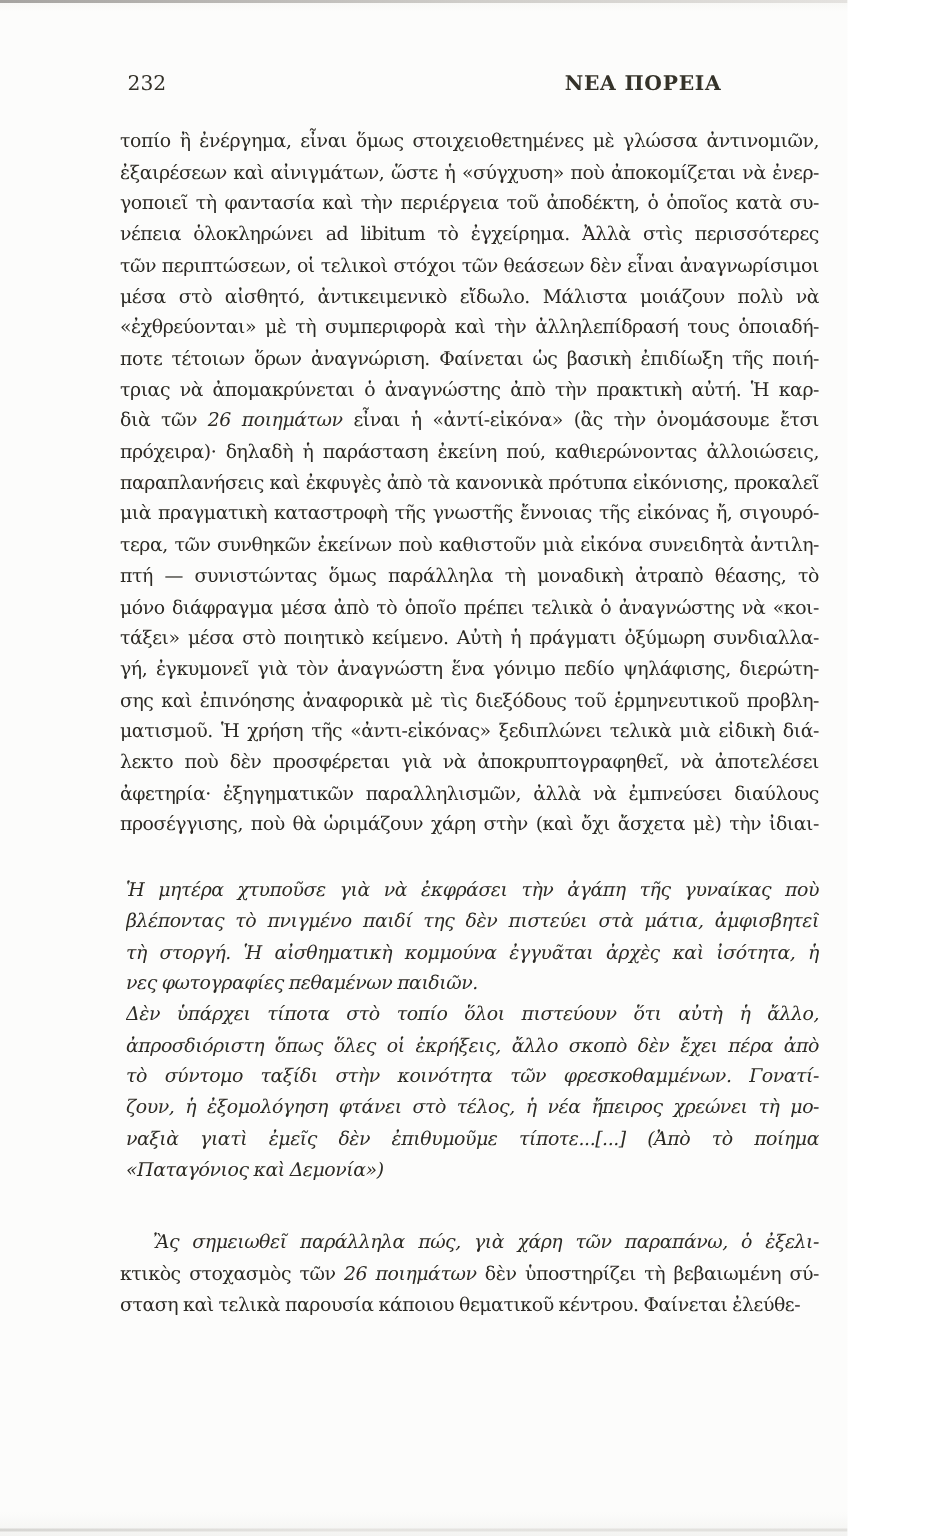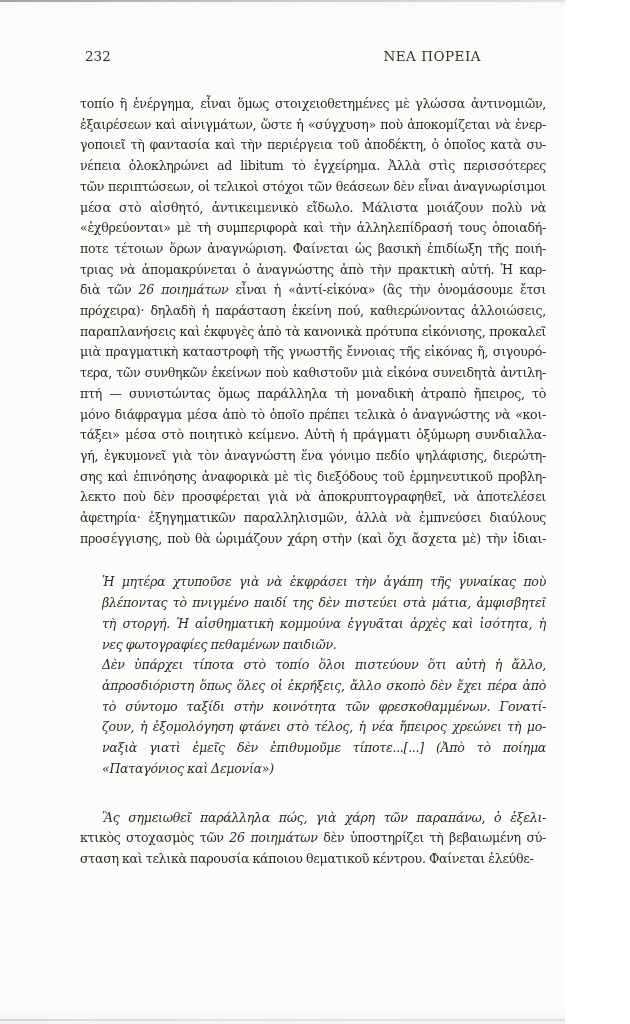--- a/index.html
+++ b/index.html
@@ -22,32 +22,32 @@
   .edge-bottom {
     position: absolute; bottom: 3px; left: 0; right: 0; height: 2px;
     background: linear-gradient(to right, #c9c8c4, #dedcd8 40%, #d8d7d3);
     opacity: .7;
   }
   .header {
     position: absolute; top: 48px; left: 85px; right: 84px;
     display: flex; justify-content: space-between; align-items: baseline;
     font-size: 13.5px; color: #343229;
   }
-  .running { letter-spacing: 0.5px; }
+  .running { letter-spacing: 0.5px; font-weight: bold; }
   .column {
-    position: absolute; top: 94px; left: 80px; width: 466px;
+    position: absolute; top: 84px; left: 80px; width: 466px;
     font-size: 12.6px; line-height: 20.7px;
     letter-spacing: -0.3px; word-spacing: -0.4px;
     color: #2c2a24;
   }
   .block { margin: 0; }
   .block + .block { margin-top: 23px; }
   .block.attach { margin-top: 0; }
   .block.quote + .block.body { margin-top: 28px; }
-  .block.quote { margin-left: 22px; font-style: italic; }
+  .block.quote { margin-left: 4px; font-style: italic; }
   .line {
     text-align: justify;
     text-align-last: justify;
     overflow: hidden;
   }
   .line.last { text-align-last: left; }
   .line.indent { text-indent: 22px; font-style: italic; }
   em { }
 </style>
 </head>
@@ -70,25 +70,26 @@
         <div class="line">τῶν περιπτώσεων, οἱ τελικοὶ στόχοι τῶν θεάσεων δὲν εἶναι ἀναγνωρίσιμοι</div>
         <div class="line">μέσα στὸ αἰσθητό, ἀντικειμενικὸ εἴδωλο. Μάλιστα μοιάζουν πολὺ νὰ</div>
         <div class="line">«ἐχθρεύονται» μὲ τὴ συμπεριφορὰ καὶ τὴν ἀλληλεπίδρασή τους ὁποιαδή-</div>
         <div class="line">ποτε τέτοιων ὅρων ἀναγνώριση. Φαίνεται ὡς βασικὴ ἐπιδίωξη τῆς ποιή-</div>
         <div class="line">τριας νὰ ἀπομακρύνεται ὁ ἀναγνώστης ἀπὸ τὴν πρακτικὴ αὐτή. Ἡ καρ-</div>
         <div class="line">διὰ τῶν <em>26 ποιημάτων</em> εἶναι ἡ «ἀντί-εἰκόνα» (ἂς τὴν ὀνομάσουμε ἔτσι</div>
         <div class="line">πρόχειρα)· δηλαδὴ ἡ παράσταση ἐκείνη πού, καθιερώνοντας ἀλλοιώσεις,</div>
         <div class="line">παραπλανήσεις καὶ ἐκφυγὲς ἀπὸ τὰ κανονικὰ πρότυπα εἰκόνισης, προκαλεῖ</div>
         <div class="line">μιὰ πραγματικὴ καταστροφὴ τῆς γνωστῆς ἔννοιας τῆς εἰκόνας ἤ, σιγουρό-</div>
         <div class="line">τερα, τῶν συνθηκῶν ἐκείνων ποὺ καθιστοῦν μιὰ εἰκόνα συνειδητὰ ἀντιλη-</div>
-        <div class="line">πτή — συνιστώντας ὅμως παράλληλα τὴ μοναδικὴ ἀτραπὸ ἤπειρος, τὸ</div>
+        <div class="line">πτή — συνιστώντας ὅμως παράλληλα τὴ μοναδικὴ ἀτραπὸ θέασης, τὸ</div>
         <div class="line">μόνο διάφραγμα μέσα ἀπὸ τὸ ὁποῖο πρέπει τελικὰ ὁ ἀναγνώστης νὰ «κοι-</div>
         <div class="line">τάξει» μέσα στὸ ποιητικὸ κείμενο. Αὐτὴ ἡ πράγματι ὀξύμωρη συνδιαλλα-</div>
         <div class="line">γή, ἐγκυμονεῖ γιὰ τὸν ἀναγνώστη ἕνα γόνιμο πεδίο ψηλάφισης, διερώτη-</div>
         <div class="line">σης καὶ ἐπινόησης ἀναφορικὰ μὲ τὶς διεξόδους τοῦ ἑρμηνευτικοῦ προβλη-</div>
+        <div class="line">ματισμοῦ. Ἡ χρήση τῆς «ἀντι-εἰκόνας» ξεδιπλώνει τελικὰ μιὰ εἰδικὴ διά-</div>
         <div class="line">λεκτο ποὺ δὲν προσφέρεται γιὰ νὰ ἀποκρυπτογραφηθεῖ, νὰ ἀποτελέσει</div>
         <div class="line">ἀφετηρία·  ἐξηγηματικῶν παραλληλισμῶν, ἀλλὰ νὰ ἐμπνεύσει διαύλους</div>
         <div class="line">προσέγγισης, ποὺ θὰ ὡριμάζουν χάρη στὴν (καὶ ὄχι ἄσχετα μὲ) τὴν ἰδιαι-</div>
       </div>
       <div class="block quote">
         <div class="line">Ἡ μητέρα χτυποῦσε γιὰ νὰ ἐκφράσει τὴν ἀγάπη τῆς γυναίκας ποὺ</div>
         <div class="line">βλέποντας τὸ πνιγμένο παιδί της δὲν πιστεύει στὰ μάτια, ἀμφισβητεῖ</div>
         <div class="line">τὴ στοργή. Ἡ αἰσθηματικὴ κομμούνα ἐγγυᾶται ἀρχὲς καὶ ἰσότητα, ἡ</div>
         <div class="line last">νες φωτογραφίες πεθαμένων παιδιῶν.</div>
       </div>

